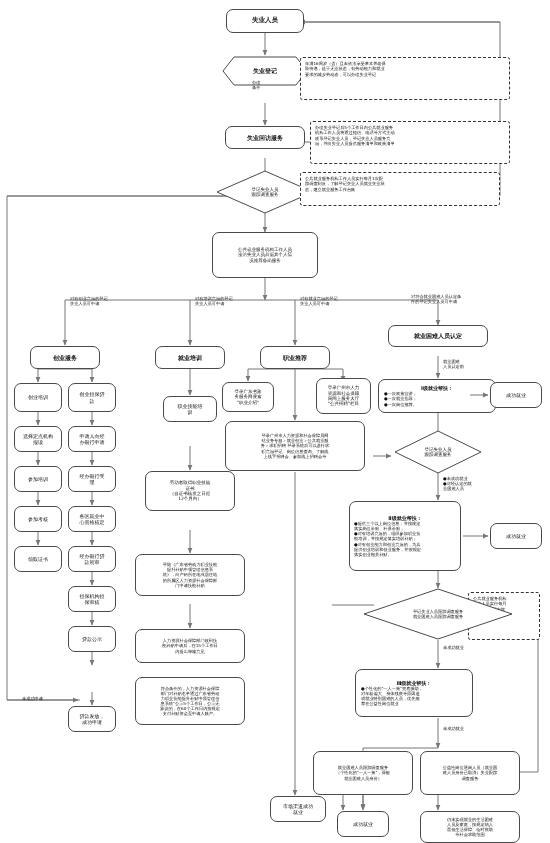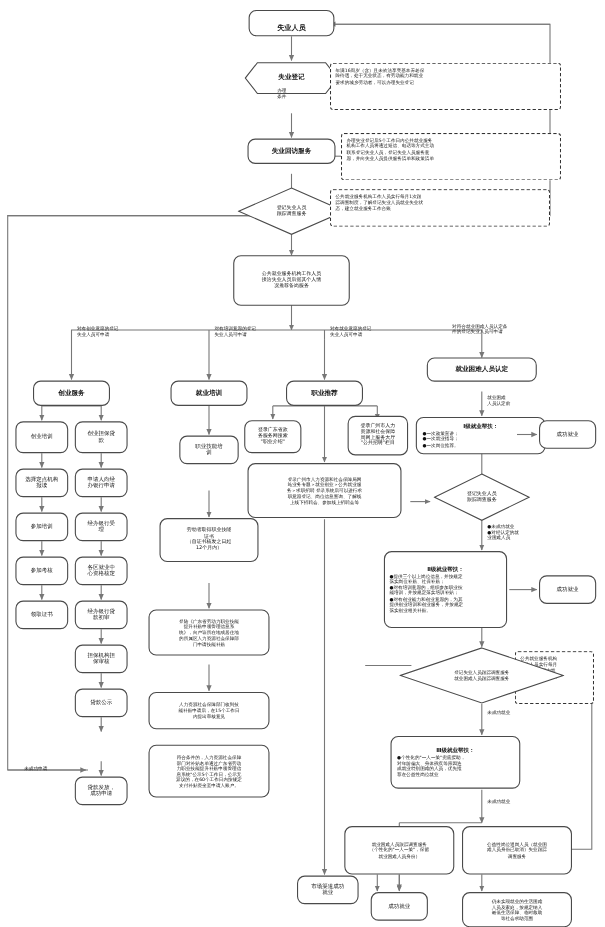--- a/index.html
+++ b/index.html
@@ -20,21 +20,21 @@
   .diamlabel{position:relative;z-index:2;width:92%;text-align:center;}
 
   .note{position:absolute;box-sizing:border-box;background:#fff;border:1px dashed #333;border-radius:3px;
         color:#111;line-height:1.25;padding:3px 4px;text-align:left;}
   .lbl{position:absolute;color:#111;line-height:1.2;text-align:left;white-space:pre-line;}
   .bold{font-weight:bold;}
   .tiny{font-size:4.2px;}
   .f45{font-size:4.5px;}
   .f5{font-size:5px;}
   .f6{font-size:6px;}
-  .f65{font-size:6.5px;align-items:flex-end;}
+  .f65{font-size:6.5px;}
   .bullets{display:block;text-align:left;width:100%;}
 </style>
 </head>
 <body>
 
 <div id="stage">
 
   <svg id="wires" viewBox="0 0 550 843">
     <defs>
       <marker id="ah" markerWidth="6" markerHeight="6" refX="5" refY="3" orient="auto">

